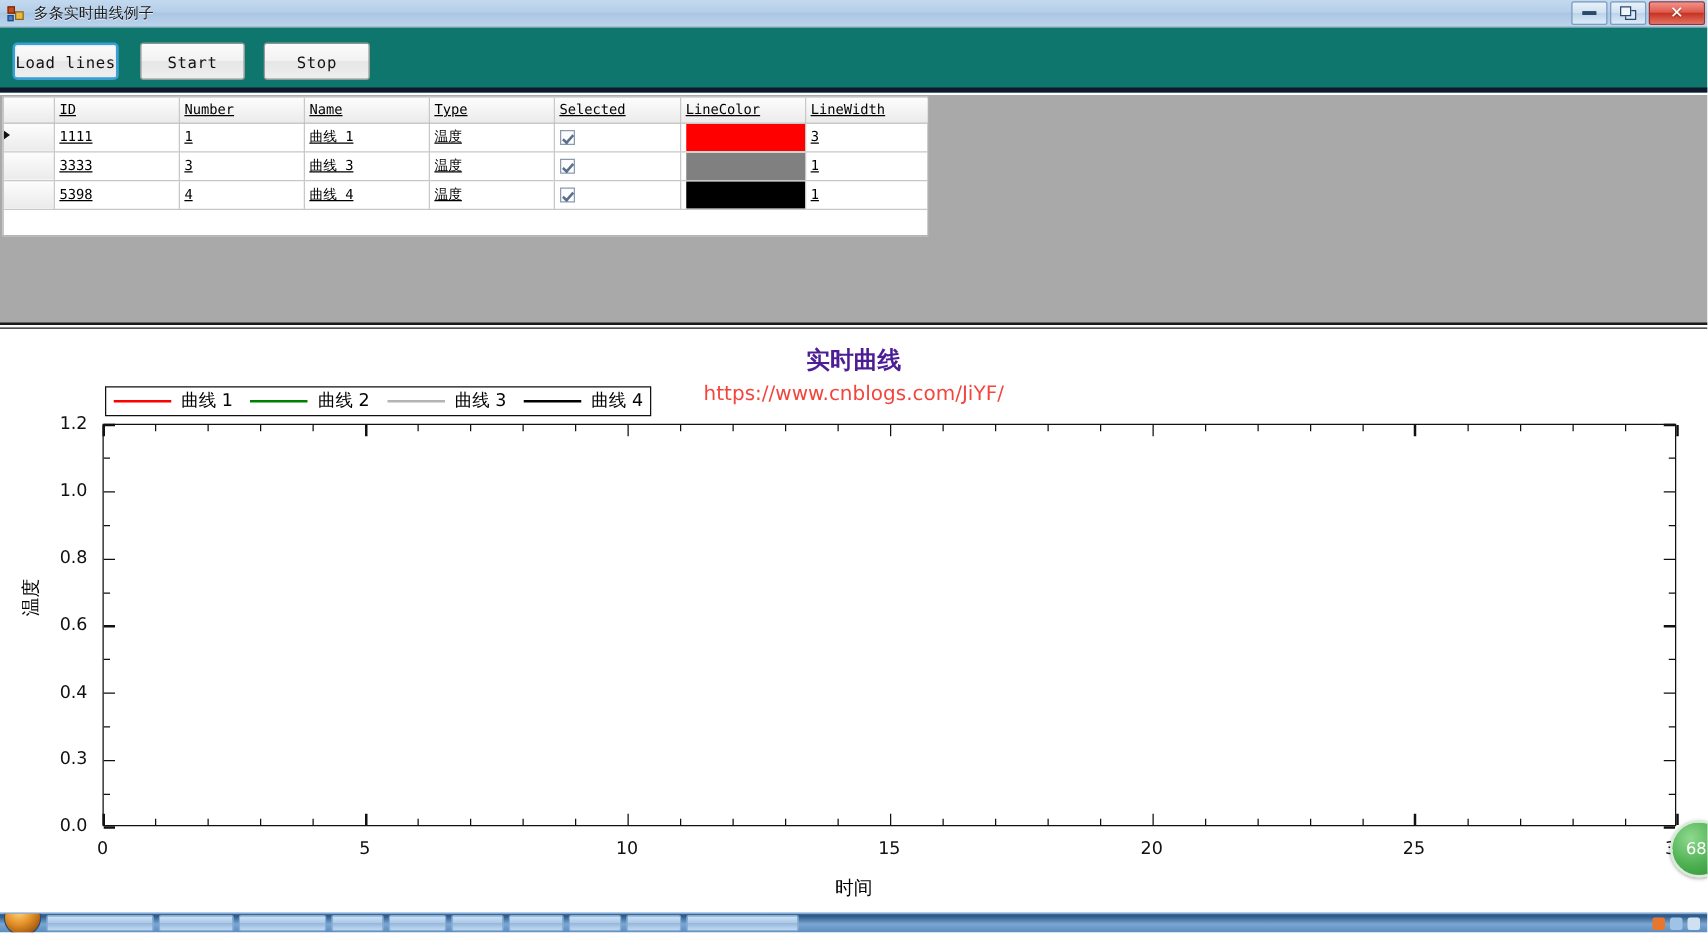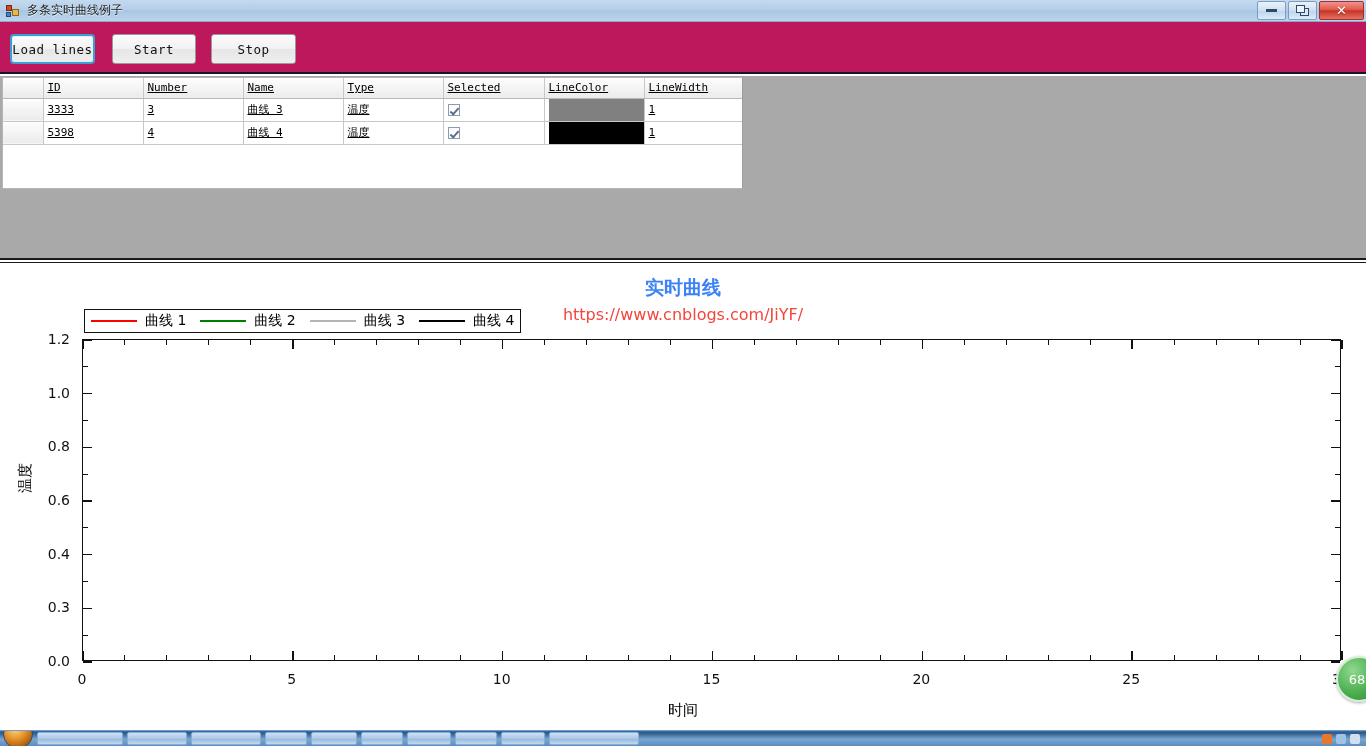--- a/index.html
+++ b/index.html
@@ -45,21 +45,21 @@
   }
   .glyph-min { width: 11px; height: 3px; background: #2b4a6b; border:1px solid #2b4a6b;}
   .glyph-max { position: relative; width: 13px; height: 11px; }
   .glyph-max .b { position:absolute; right:0; bottom:0; width:9px; height:8px; border:1px solid #2b4a6b; background:#dbe8f6;}
   .glyph-max .f { position:absolute; left:0; top:0; width:9px; height:8px; border:1px solid #2b4a6b; background:#eef5fc;}
   .glyph-close { color:#fff; font-size:13px; font-weight:bold; line-height:1; font-family:"DejaVu Sans",sans-serif; text-shadow:0 1px 1px rgba(0,0,0,.4);}
 
   
   .toolbar {
     position: absolute; left: 0; top: 22px; width: 1366px; height: 52px;
-    background: #be185d; border-bottom: 2px solid #0f172a;
+    background: #0f766e; border-bottom: 4px solid #0f172a;
   }
   .btn {
     position: absolute; height: 30px;
     border: 1px solid #9a9a9a; border-radius: 3px;
     background: linear-gradient(to bottom, #fbfbfb 0%, #f2f2f2 48%, #e6e6e6 50%, #efefef 100%);
     font-family: "DejaVu Sans Mono", monospace;
     font-size: 12.5px; color: #111;
     display: flex; align-items: center; justify-content: center;
     letter-spacing: .5px;
   }
@@ -140,21 +140,21 @@
   .chartpanel {
     position: absolute; left: 0; top: 262px; width: 1366px; height: 468px;
     background: #ffffff;
     border-top: 1px solid #1b1b1b;
     overflow: hidden;
   }
   .chart-title {
     position: absolute; left: 0; top: 12px; width: 1366px;
     text-align: center;
     font-family: "DejaVu Sans", sans-serif;
-    font-size: 19px; font-weight: bold; color: #3b82f6;
+    font-size: 19px; font-weight: bold; color: #4c1d95;
   }
   .chart-url {
     position: absolute; left: 0; top: 42px; width: 1366px;
     text-align: center;
     font-family: "DejaVu Sans", sans-serif;
     font-size: 16px; color: #f4453c;
   }
   .legend {
     position: absolute; left: 84px; top: 46px;
     height: 24px; border: 1px solid #111; background: #fff;
@@ -286,20 +286,32 @@
             <th>ID</th>
             <th>Number</th>
             <th>Name</th>
             <th>Type</th>
             <th>Selected</th>
             <th>LineColor</th>
             <th>LineWidth</th>
           </tr>
         </thead>
         <tbody>
+          <tr>
+            <td class="rowhdr"><span class="rowarrow"></span></td>
+            <td>1111</td>
+            <td>1</td>
+            <td class="cjk">曲线 1</td>
+            <td class="cjk">温度</td>
+            <td class="selcell"><span class="chk"></span></td>
+            <td class="colorcell">
+                <span class="swatch" style="background: rgb(255, 0, 0);"></span>
+              </td>
+            <td>3</td>
+          </tr>
           <tr>
             <td class="rowhdr"></td>
             <td>3333</td>
             <td>3</td>
             <td class="cjk">曲线 3</td>
             <td class="cjk">温度</td>
             <td class="selcell"><span class="chk"></span></td>
             <td class="colorcell">
                 <span class="swatch" style="background: rgb(128, 128, 128);"></span>
               </td>

